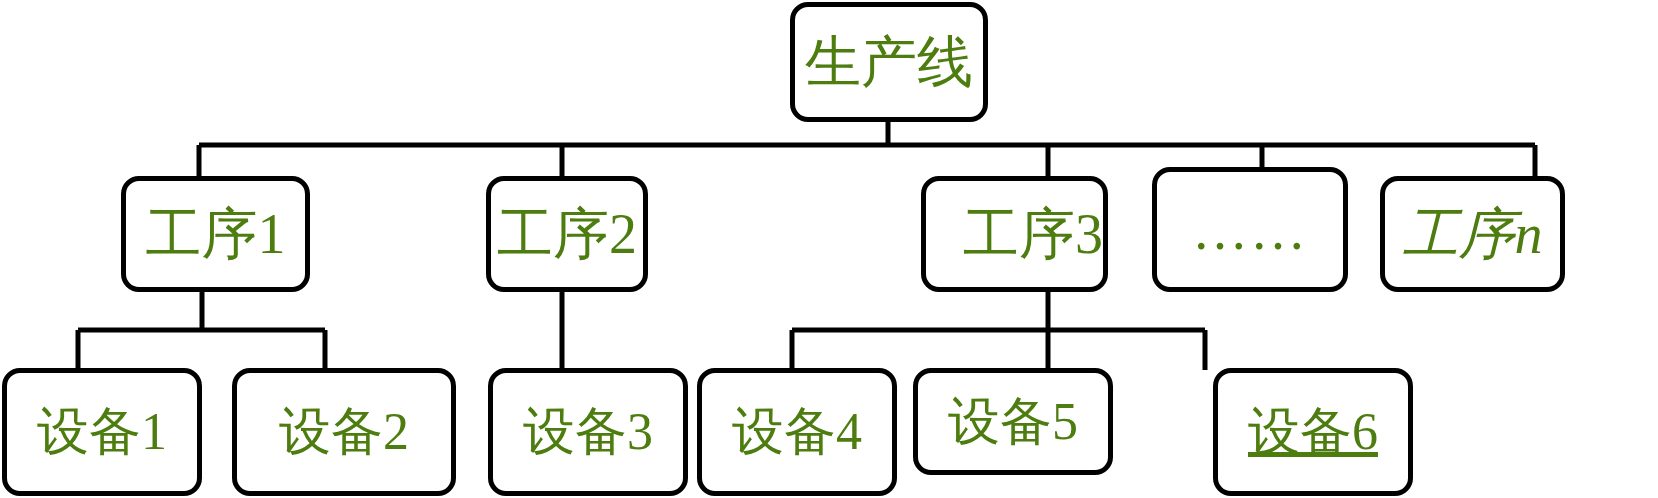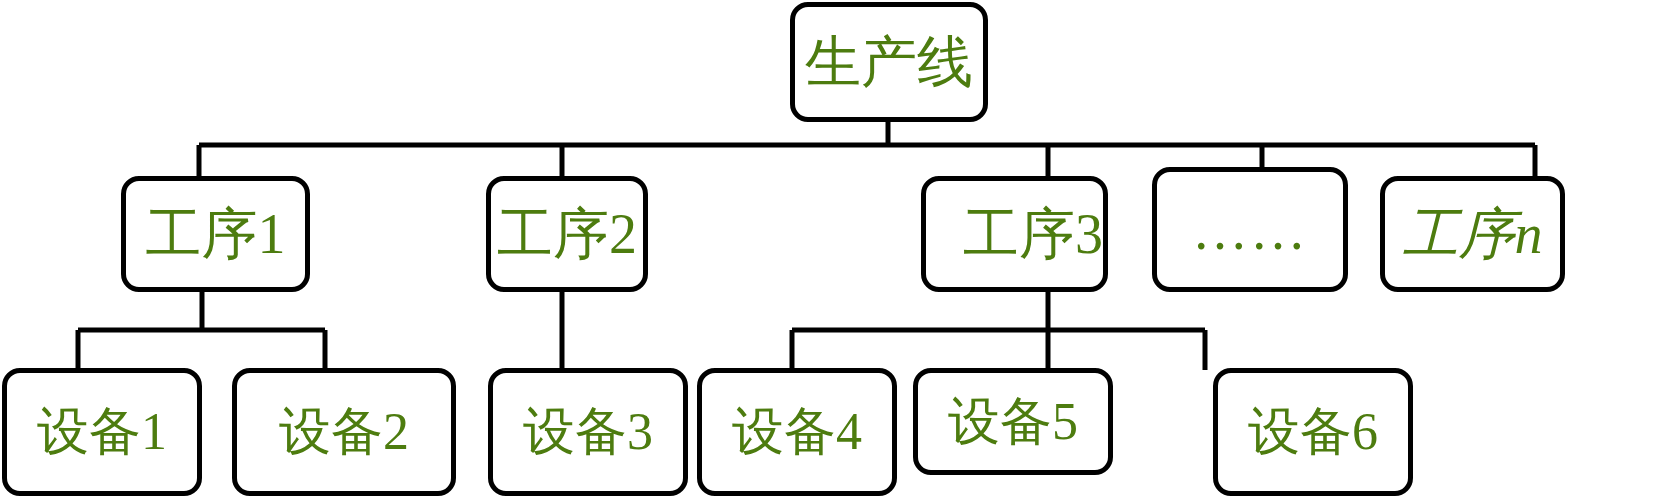--- a/index.html
+++ b/index.html
@@ -121,17 +121,17 @@
   </div>
 
   <div class="node lvl-device" style="left:649px; top:368px; width:200px; height:128px;margin-left:48px;">
     <span class="node-label">设备4</span>
   </div>
 
   <div class="node lvl-device" style="left:913px; top:368px; width:200px; height:107px;">
     <span class="node-label">设备5</span>
   </div>
 
-  <div class="node lvl-device" style="left:1213px; top:368px; width:200px; height:128px;">
+  <div class="node lvl-device" style="left:1213px; top:368px; width:200px; height:128px;text-decoration:underline;">
     <span class="node-label">设备6</span>
   </div>
 
 </div>
 
 </body></html>

